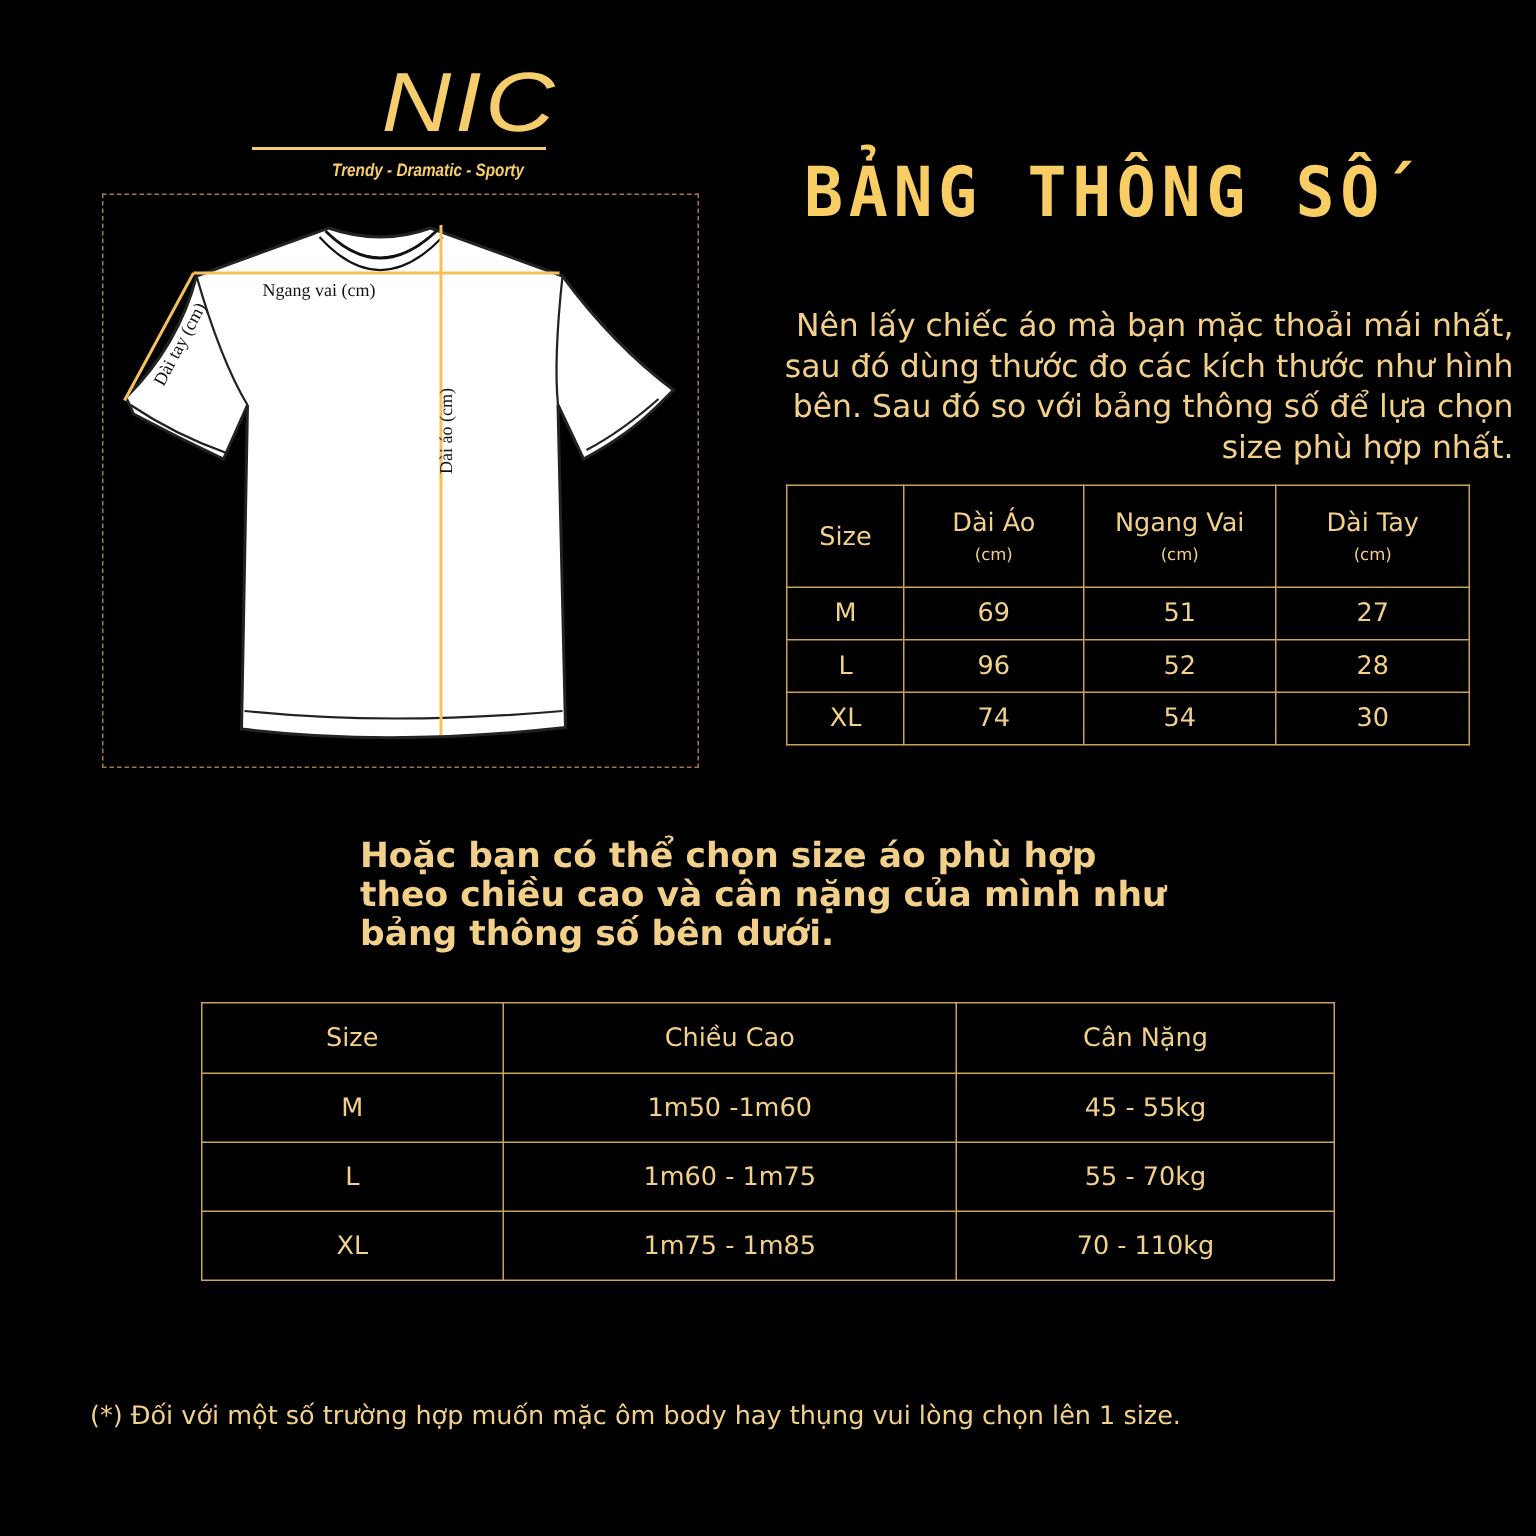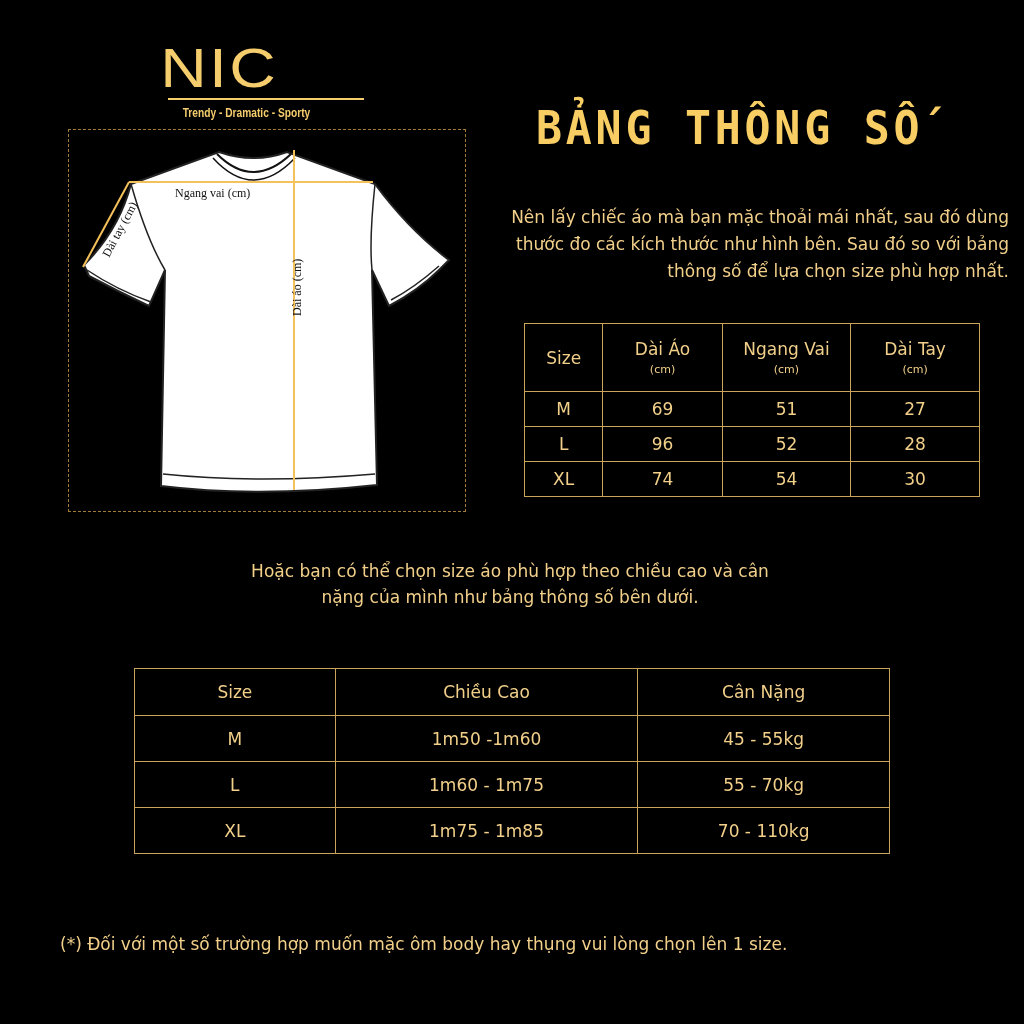--- a/index.html
+++ b/index.html
@@ -3,60 +3,60 @@
 <meta charset="utf-8">
 <style>
   html, body { margin:0; padding:0; }
   body {
     width:1024px; height:1024px; background:#000; overflow:hidden;
     position:relative; color:#f5cd6d;
     font-family:"DejaVu Sans", "Liberation Sans", sans-serif;
   }
   .abs { position:absolute; }
   .logo {
-    left:168px; top:40px; width:196px; text-align:left;
+    left:168px; top:40px; width:196px; text-align:right;font-style:italic;
   }
   .logo-mark {
     font-family:"Liberation Sans", sans-serif; font-weight:400;
     font-size:56px; letter-spacing:2px; line-height:56px; color:#f5cd6d;
     transform:scaleX(1.15); display:inline-block;
   }
   .logo-rule { height:2px; background:#f5cd6d; margin:2px 0 6px 0; }
   .logo-tag {
     font-family:"Liberation Sans", sans-serif; font-weight:700;
     font-size:12px; color:#f5cd6d; transform:scaleX(0.85);
   }
   .title {
     left:536px; top:98px; font-family:"DejaVu Sans Mono", monospace; font-weight:700;
     font-size:46px; letter-spacing:4px; color:#f8cd63; line-height:60px;
     transform:scaleX(0.94); transform-origin:left;
   }
   .intro {
     left:494px; top:204px; width:515px; text-align:right;
-    font-size:17px; line-height:27px; color:#f2d08a;
+    font-size:21px; line-height:27px; color:#f2d08a;
     font-family:"DejaVu Sans", sans-serif;
   }
   .illustration-box {
     left:68px; top:129px; width:398px; height:383px;
     border:1px dashed #a07b3a; box-sizing:border-box;
   }
   table { border-collapse:collapse; }
   .measure-table {
     left:524px; top:323px; width:456px;
   }
   .measure-table td {
     border:1.5px solid #c9a45a; text-align:center; color:#f2d08a;
     font-size:17px; padding:0; font-family:"DejaVu Sans", sans-serif;
   }
   .measure-table .head td { height:67px; vertical-align:middle; }
   .measure-table .unit { display:block; font-size:11px; margin-top:4px; }
   .measure-table .row td { height:34px; }
   .note2 {
-    left:240px; top:558px; width:540px; text-align:center;
-    font-size:17px; line-height:26px; color:#f2d08a;
+    left:240px; top:558px; width:540px; 
+    font-size:23px; line-height:26px; color:#f2d08a;font-weight:bold;
   }
   .fit-table { left:134px; top:668px; width:756px; }
   .fit-table td {
     border:1.5px solid #c9a45a; text-align:center; color:#f2d08a;
     font-size:17px; padding:0; font-family:"DejaVu Sans", sans-serif;
   }
   .fit-table .head td { height:46px; }
   .fit-table .row td { height:45px; }
   .footnote {
     left:60px; top:934px; width:904px; text-align:left;

